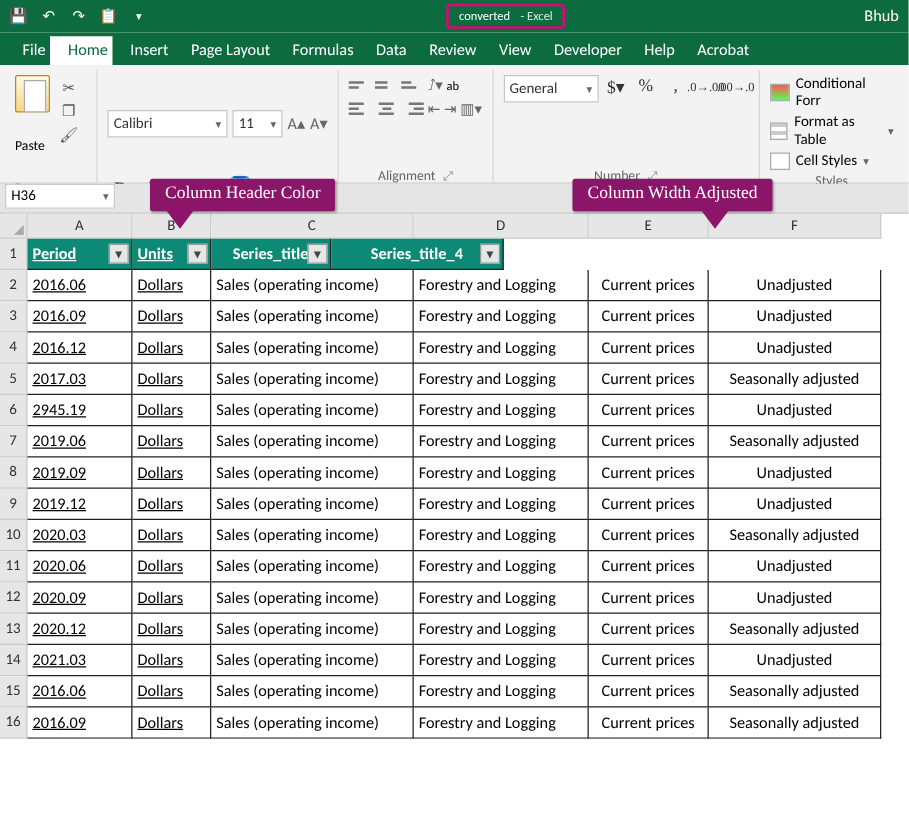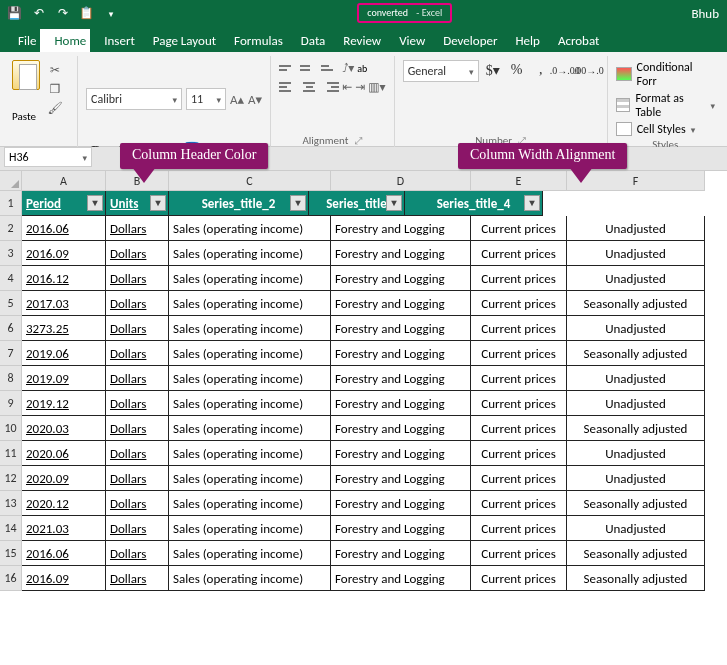--- a/index.html
+++ b/index.html
@@ -277,21 +277,21 @@
       </div>
   </div>
 </div>
 
 <div class="namebox-row">
   <div class="namebox">
       <span>H36</span>
       <span class="caret-down">▾</span>
     </div>
   <div class="callout c1">Column Header Color</div>
-  <div class="callout c2">Column Width Alignment</div>
+  <div class="callout c2">Column Width Adjusted</div>
 </div>
 
 <div class="grid-container">
   <div>
     <div class="corner"></div>
     <div id="rowheads" class="rowheads">
         <div class="rowhead">1</div>
         <div class="rowhead">2</div>
         <div class="rowhead">3</div>
         <div class="rowhead">4</div>
@@ -315,21 +315,20 @@
         <div class="colhead cB">B</div>
         <div class="colhead cC">C</div>
         <div class="colhead cD">D</div>
         <div class="colhead cE">E</div>
         <div class="colhead cF">F</div>
       </div>
     <div id="cells" class="cells">
         <div class="row">
           <div class="cell hdr-cell cA"><span>Period</span><span class="filter-btn"></span></div>
           <div class="cell hdr-cell cB"><span>Units</span><span class="filter-btn"></span></div>
-          <div class="cell hdr-cell cD"><span>Series_title_2</span><span class="filter-btn"></span></div>
           <div class="cell hdr-cell cE"><span>Series_title</span><span class="filter-btn"></span></div>
           <div class="cell hdr-cell cF"><span>Series_title_4</span><span class="filter-btn"></span></div>
         </div>
         <div class="row">
           <div class="cell cA">2016.06</div>
           <div class="cell cB">Dollars</div>
           <div class="cell cC">Sales (operating income)</div>
           <div class="cell cD">Forestry and Logging</div>
           <div class="cell cE">Current prices</div>
           <div class="cell cF">Unadjusted</div>
@@ -352,21 +351,21 @@
         </div>
         <div class="row">
           <div class="cell cA">2017.03</div>
           <div class="cell cB">Dollars</div>
           <div class="cell cC">Sales (operating income)</div>
           <div class="cell cD">Forestry and Logging</div>
           <div class="cell cE">Current prices</div>
           <div class="cell cF">Seasonally adjusted</div>
         </div>
         <div class="row">
-          <div class="cell cA">3273.25</div>
+          <div class="cell cA">2945.19</div>
           <div class="cell cB">Dollars</div>
           <div class="cell cC">Sales (operating income)</div>
           <div class="cell cD">Forestry and Logging</div>
           <div class="cell cE">Current prices</div>
           <div class="cell cF">Unadjusted</div>
         </div>
         <div class="row">
           <div class="cell cA">2019.06</div>
           <div class="cell cB">Dollars</div>
           <div class="cell cC">Sales (operating income)</div>

